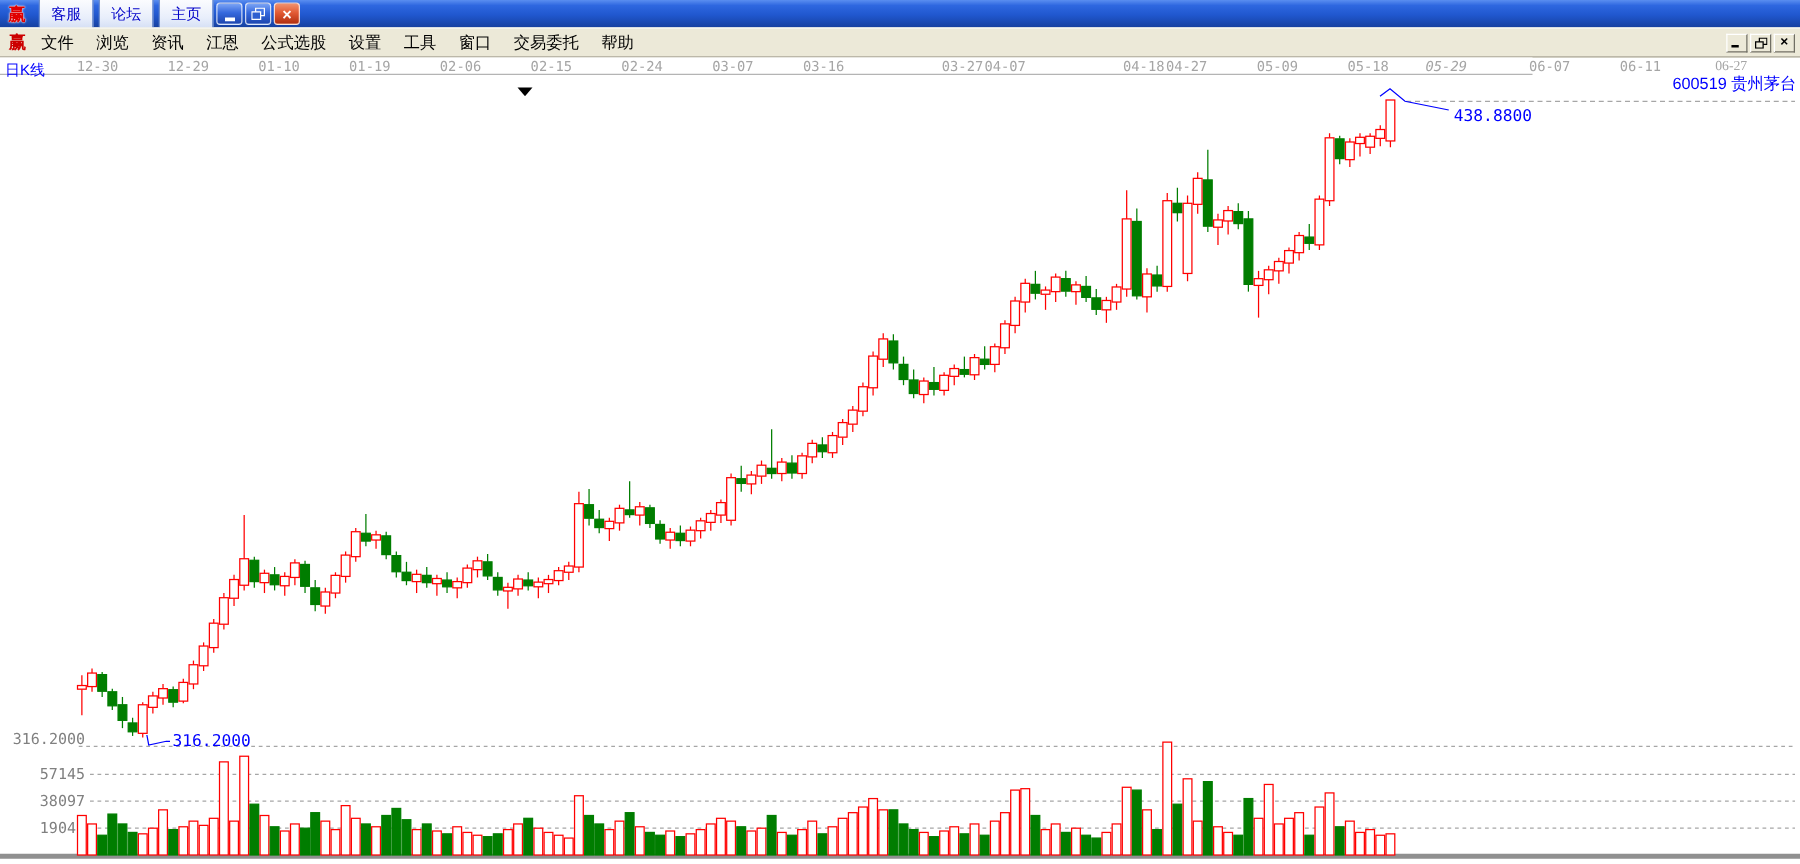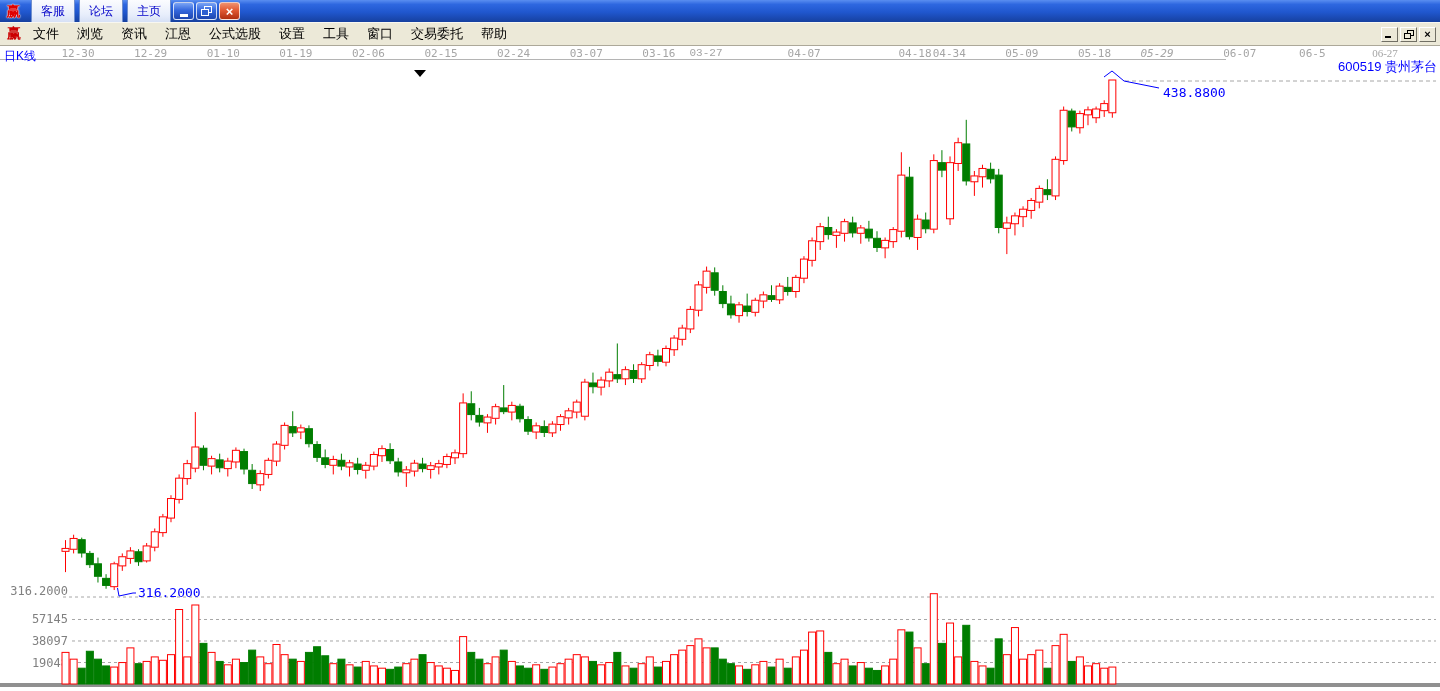--- a/index.html
+++ b/index.html
@@ -108,29 +108,29 @@
     <div id="axis-dates">
         <span class="date-tick" style="left: 78px;">12-30</span>
         <span class="date-tick" style="left: 150.61px;">12-29</span>
         <span class="date-tick" style="left: 223.22px;">01-10</span>
         <span class="date-tick" style="left: 295.83px;">01-19</span>
         <span class="date-tick" style="left: 368.44px;">02-06</span>
         <span class="date-tick" style="left: 441.05px;">02-15</span>
         <span class="date-tick" style="left: 513.66px;">02-24</span>
         <span class="date-tick" style="left: 586.27px;">03-07</span>
         <span class="date-tick" style="left: 658.88px;">03-16</span>
-        <span class="date-tick" style="left: 706px; font-family: Liberation Mono, monospace;">03-27</span>
+        <span class="date-tick" style="left: 770px;">03-27</span>
         <span class="date-tick" style="left: 804.1px;">04-07</span>
         <span class="date-tick" style="left: 915px;">04-18</span>
-        <span class="date-tick" style="left: 949.32px;">04-34</span>
+        <span class="date-tick" style="left: 949.32px;">04-27</span>
         <span class="date-tick" style="left: 1021.93px;">05-09</span>
         <span class="date-tick" style="left: 1094.54px;">05-18</span>
         <span class="date-tick" style="left: 1157px; font-style: italic;">05-29</span>
         <span class="date-tick" style="left: 1239.76px;">06-07</span>
-        <span class="date-tick" style="left: 1312.37px;">06-5</span>
+        <span class="date-tick" style="left: 1312.37px;">06-11</span>
         <span class="date-tick" style="left: 1384.98px; font-family: Liberation Serif, serif;">06-27</span>
       </div>
   </div>
 
   <svg id="chart-svg" width="1440" height="631" viewBox="0 60 1440 631">
       <line x1="63" y1="597" x2="1436" y2="597" stroke="#a6a6a6" stroke-dasharray="3,3"></line>
       <line x1="72" y1="619.4988712725745" x2="1436" y2="619.4988712725745" stroke="#a6a6a6" stroke-dasharray="3,3"></line>
       <text x="68" y="623.4988712725745" text-anchor="end" fill="#808080" font-size="12" font-family="&quot;DejaVu Sans Mono&quot;,&quot;Liberation Mono&quot;,monospace">57145</text>
       <line x1="72" y1="640.9988712725745" x2="1436" y2="640.9988712725745" stroke="#a6a6a6" stroke-dasharray="3,3"></line>
       <text x="68" y="644.9988712725745" text-anchor="end" fill="#808080" font-size="12" font-family="&quot;DejaVu Sans Mono&quot;,&quot;Liberation Mono&quot;,monospace">38097</text>

